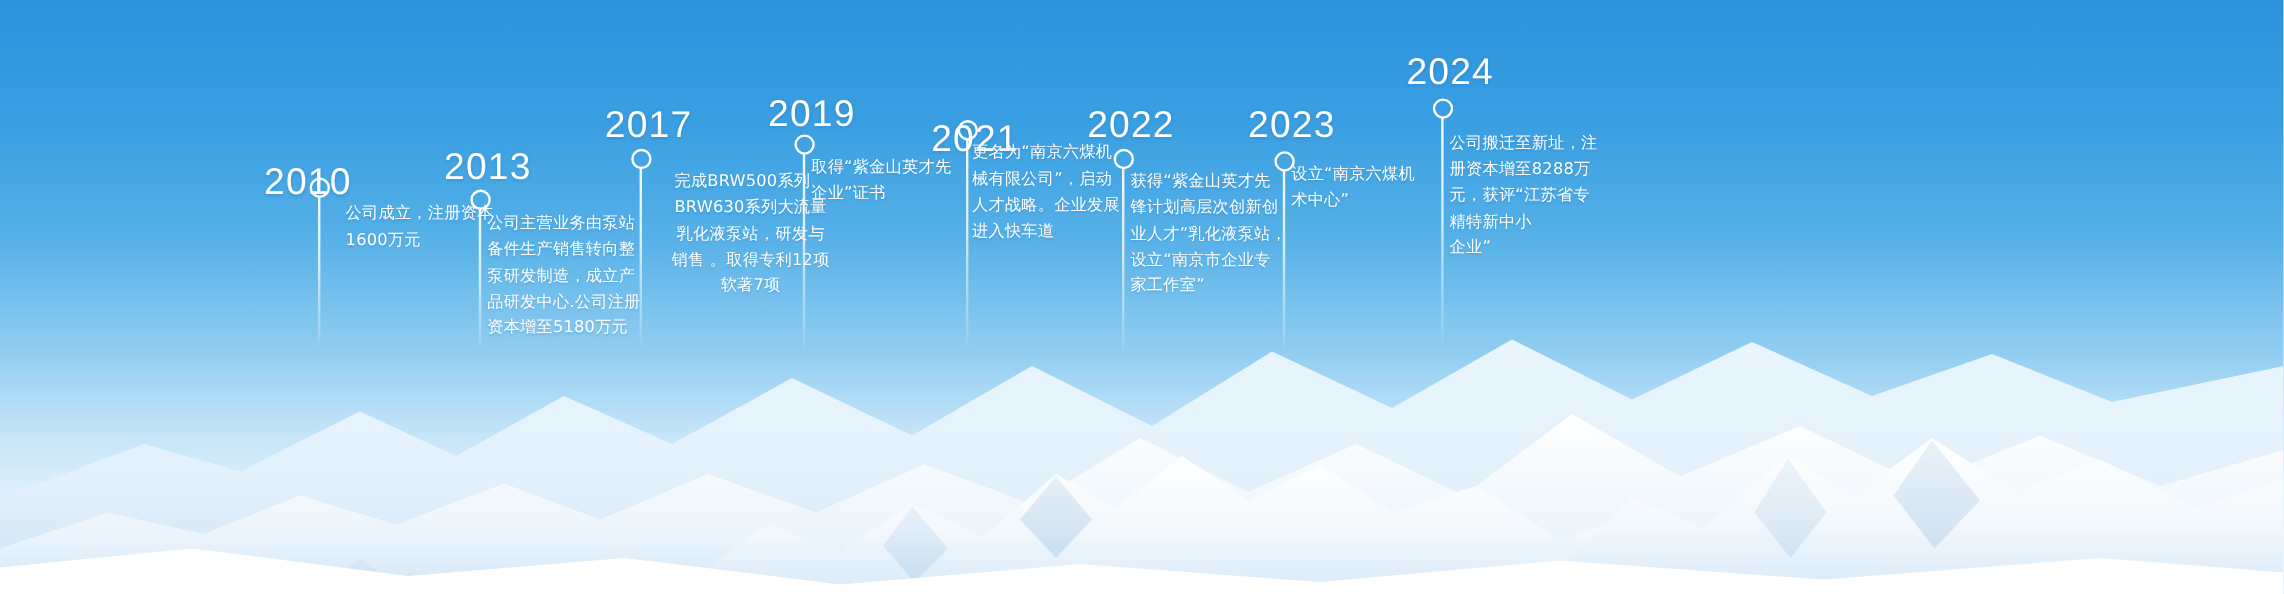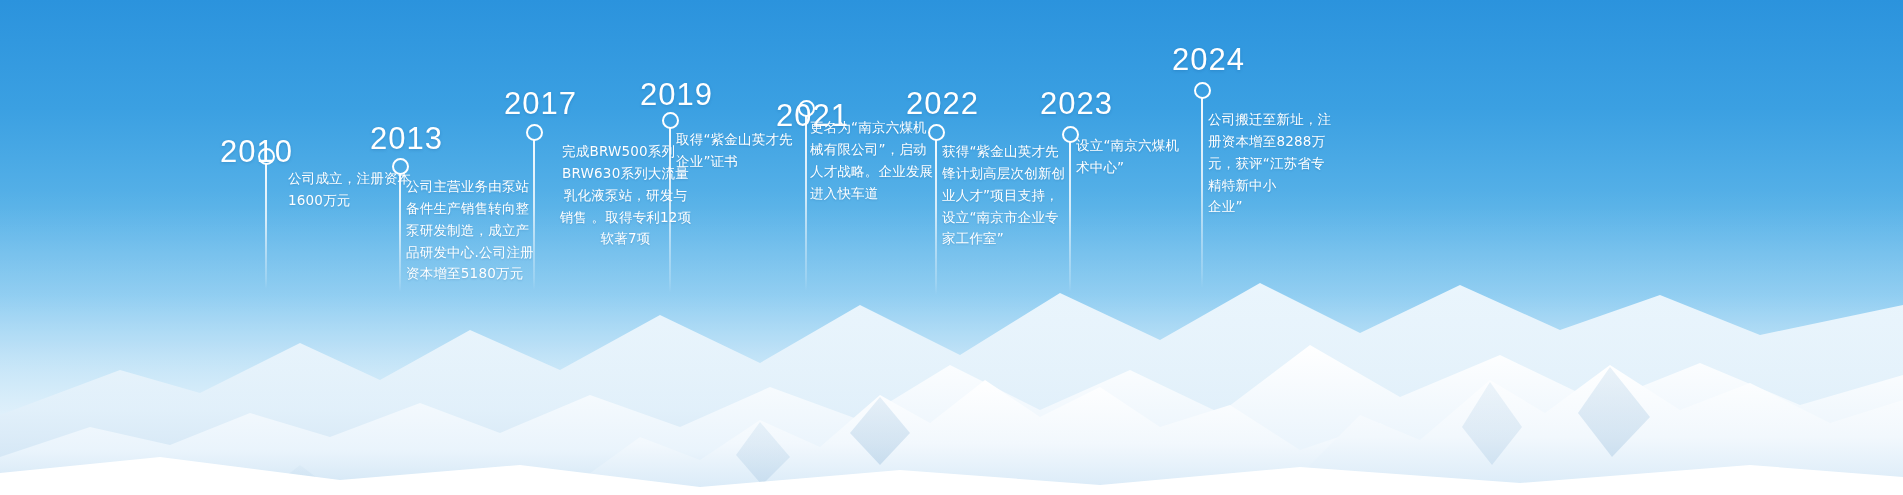--- a/index.html
+++ b/index.html
@@ -174,21 +174,21 @@
 械有限公司”，启动
 人才战略。企业发展
 进入快车道</div>
       </div>
       <div class="node">
         <div class="year" style="left: 906px; top: 88px;">2022</div>
         <div class="stem" style="left: 935px; top: 140px; height: 155px;"></div>
         <div class="dot" style="left: 928px; top: 124px;"></div>
         <div class="desc" style="left: 942px; top: 141px; width: 152px;">获得“紫金山英才先
 锋计划高层次创新创
-业人才”项目支持，
+业人才”乳化液泵站，
 设立“南京市企业专
 家工作室”</div>
       </div>
       <div class="node">
         <div class="year" style="left: 1040px; top: 88px;">2023</div>
         <div class="stem" style="left: 1069px; top: 142px; height: 150px;"></div>
         <div class="dot" style="left: 1062px; top: 126px;"></div>
         <div class="desc" style="left: 1076px; top: 135px; width: 152px;">设立“南京六煤机
 术中心”</div>
       </div>

